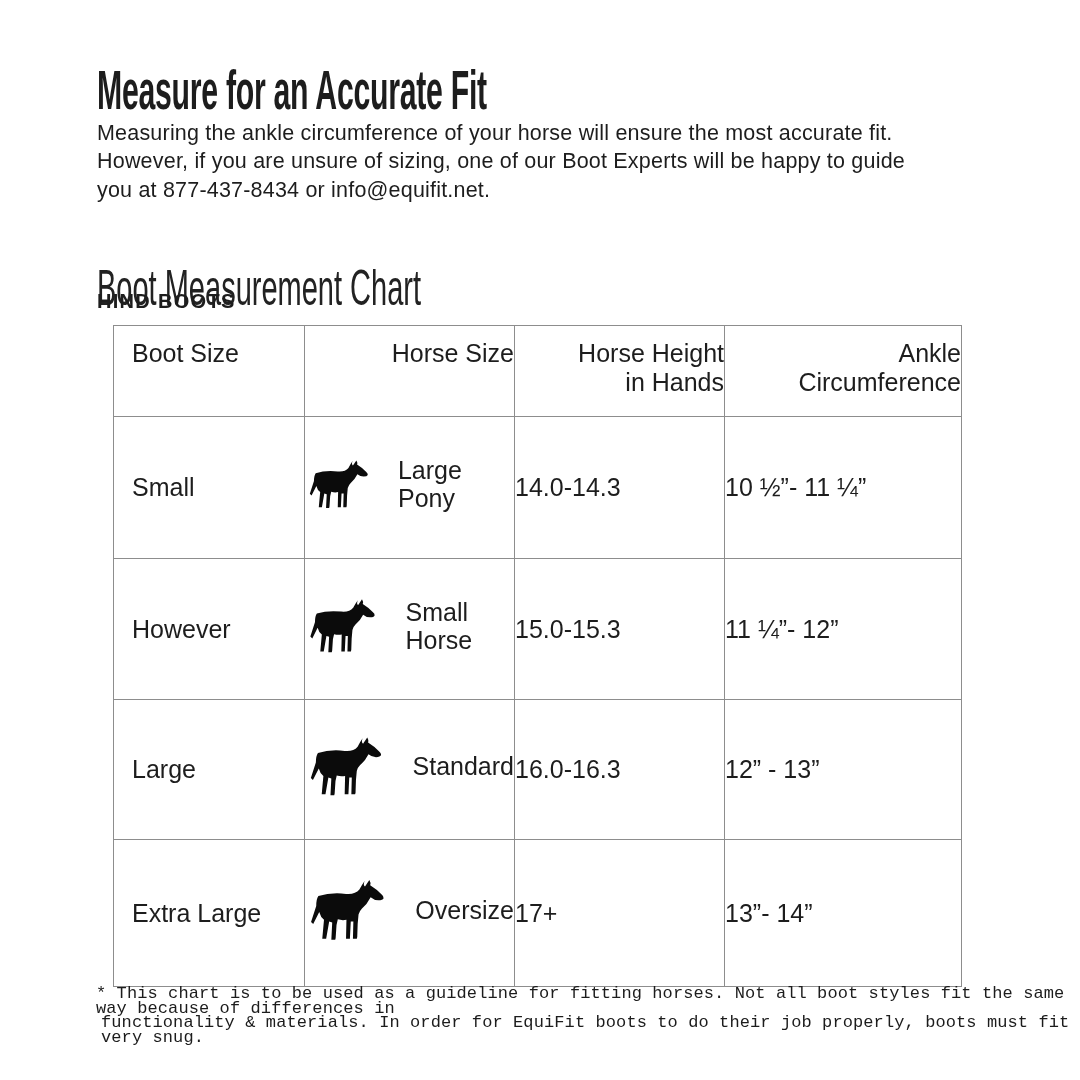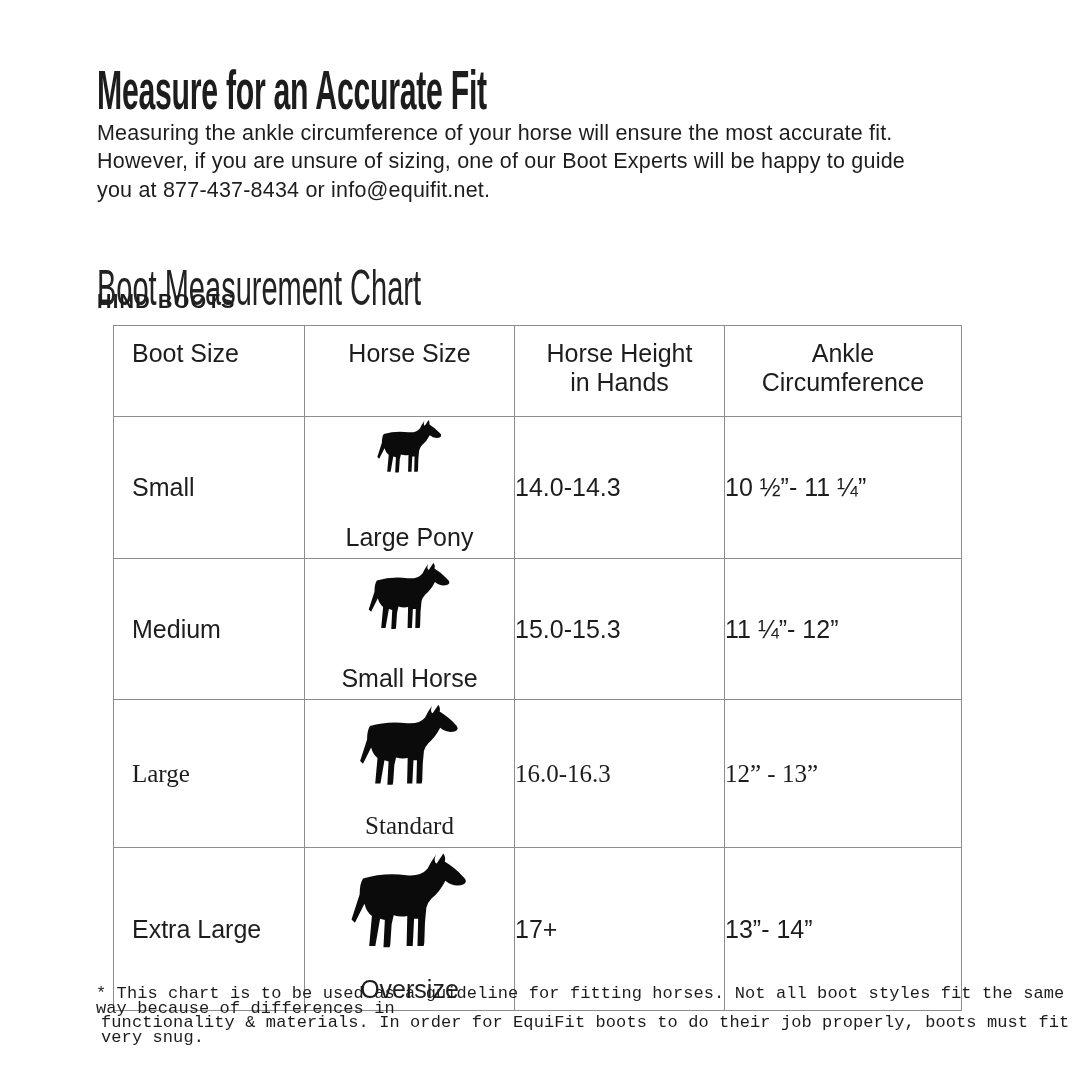--- a/index.html
+++ b/index.html
@@ -41,39 +41,39 @@
   .size-table col.c2{width:210px;}
   .size-table col.c3{width:210px;}
   .size-table col.c4{width:237px;}
   .size-table th,.size-table td{
     border:1px solid #8d8d8d;
     font-weight:400;
     font-size:25px;
     padding:0;
   }
   .size-table thead th{
-    height:77px;vertical-align:top;text-align:center;
+    height:77px;vertical-align:top;text-align:right;
     line-height:29px;padding-top:13px;
   }
   .size-table thead th.first{
     text-align:left;padding-left:18px;
   }
   .size-table tbody tr.r1 td{height:141px;}
   .size-table tbody tr.r2 td{height:140px;}
-  .size-table tbody tr.r3 td{height:139px;font-family:Liberation Serif, serif;}
+  .size-table tbody tr.r3 td{height:139px;}
   .size-table tbody tr.r4 td{height:146px;}
   .size-table td.boot{
     text-align:left;padding-left:18px;vertical-align:middle;
   }
   .size-table td.mid{
     text-align:left;vertical-align:middle;
   }
   .horse-cell{
     height:100%;
-    display:flex;flex-direction:column;
+    display:flex;
     align-items:center;justify-content:space-between;
     padding-bottom:7px;box-sizing:border-box;gap:24px;
   }
   .horse-cell svg{display:block;fill:#0b0b0b;margin-bottom:1px;}
   .icon-s{width:76px;height:57px;}
   .icon-m{width:96px;height:72px;}
   .icon-l{width:116px;height:87px;}
   .icon-xl{width:136px;height:102px;}
   .horse-label{font-size:25px;line-height:28px;}
   .footnotes{
@@ -151,21 +151,21 @@
             <svg class="icon-s">
                 <use href="#horse-shape"></use>
               </svg>
             <div class="horse-label">Large Pony</div>
           </div>
         </td>
         <td class="mid">14.0-14.3</td>
         <td class="mid">10 ½”- 11 ¼”</td>
       </tr>
       <tr class="r2">
-        <td class="boot">Medium</td>
+        <td class="boot">However</td>
         <td>
           <div class="horse-cell">
             <svg class="icon-m">
                 <use href="#horse-shape"></use>
               </svg>
             <div class="horse-label">Small Horse</div>
           </div>
         </td>
         <td class="mid">15.0-15.3</td>
         <td class="mid">11 ¼”- 12”</td>

